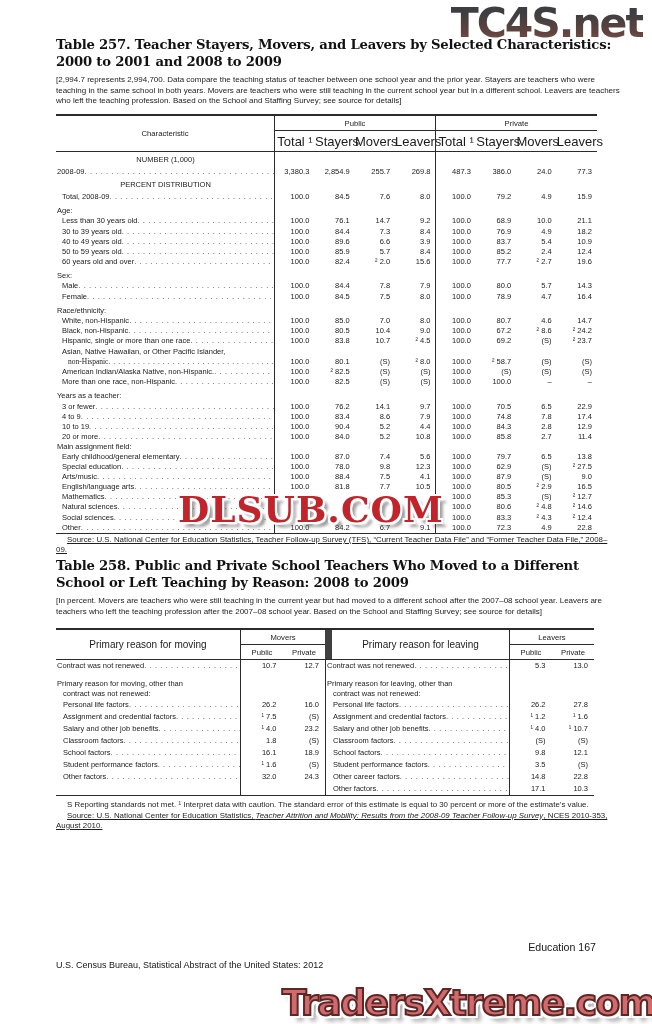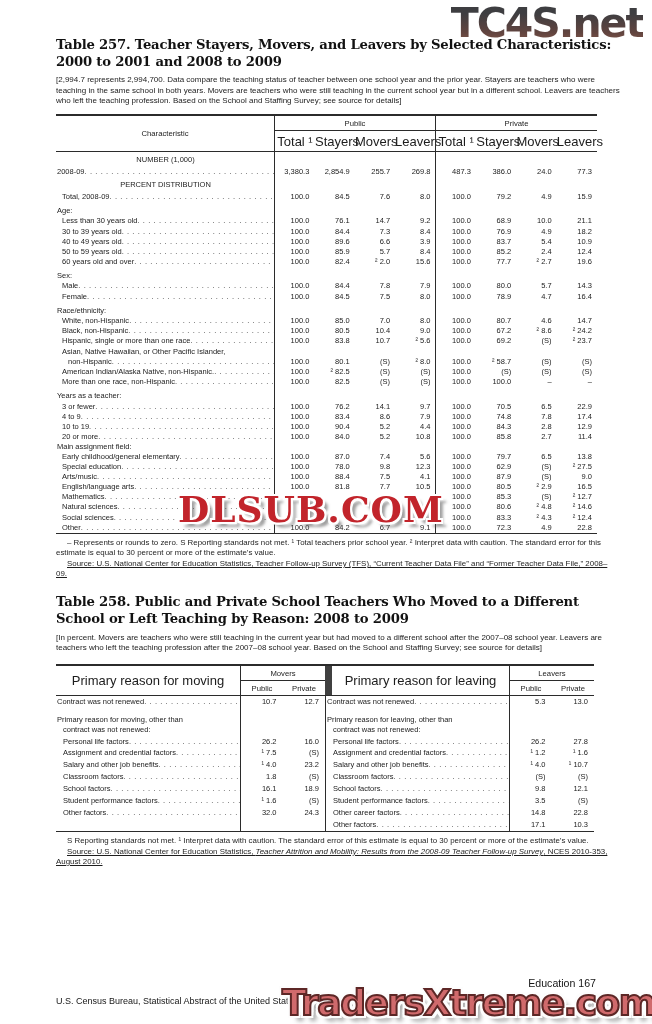--- a/index.html
+++ b/index.html
@@ -4,21 +4,21 @@
 <style>
   html,body{margin:0;padding:0;background:#888;}
   .page{position:relative;width:652px;height:1024px;background:#ffffff;overflow:hidden;
         font-family:"Liberation Sans",sans-serif;color:#1c1c1c;}
   .content{position:absolute;left:56px;top:0;width:562px;}
 
   
   .t-title{font-family:"DejaVu Serif",serif;font-weight:bold;font-size:13.2px;line-height:17.2px;
            letter-spacing:-0.2px;color:#121212;margin:0;}
   .t257-title{margin-top:36px;}
-  .t258-title{margin-top:14px;}
+  .t258-title{margin-top:2px;}
   .t-note{font-size:8px;line-height:10.4px;margin:5px 0 0 0;width:564px;color:#222;}
 
   
   .t-foot{font-size:7.9px;line-height:10.1px;margin:4px 0 0 0;width:562px;text-indent:11px;color:#1e1e1e;}
   .t-foot.src{margin-top:1px;text-decoration:underline;}
   .ital{font-style:italic;}
 
   
   .tbl257{width:541px;margin-top:7px;border-top:2px solid #2b2b2b;border-bottom:1px solid #2b2b2b;}
   .thead257{display:flex;border-bottom:1px solid #2b2b2b;}
@@ -28,30 +28,30 @@
   .gname{text-align:center;font-size:7.7px;padding:3px 0 2px 0;border-bottom:1px solid #2b2b2b;}
   .gsubs{display:flex;}
   .gsubs span{width:25%;text-align:center;font-size:13px;padding:3px 0 2px 0;}
 
   .trow{display:flex;height:10.1px;line-height:10.15px;font-size:7.5px;}
   .trow.section{height:15px;line-height:15px;}
   .trow.spacer{height:4.5px;}
   .lcell{width:218px;display:flex;overflow:hidden;white-space:nowrap;box-sizing:border-box;padding-left:1px;}
   .lcell.center{display:block;text-align:center;}
   .lcell.i1{padding-left:6px;}
-  .lcell.i2{padding-left:12px;}
+  .lcell.i2{padding-left:12px;font-family:Liberation Serif, serif;}
   .dots{flex:1;overflow:hidden;color:#2c2c2c;}
   .dots::before{content:". . . . . . . . . . . . . . . . . . . . . . . . . . . . . . . . . . . . . . . . . . . . . . . . . . . . . . . . . . . .";letter-spacing:0.6px;}
   .vcell{width:40.4px;text-align:right;padding-right:5px;box-sizing:border-box;}
   .vcell.c0,.vcell.c4{border-left:1px solid #2b2b2b;}
 
   
   .tbl258{width:538px;margin-top:11px;border-top:2px solid #2b2b2b;border-bottom:1px solid #2b2b2b;}
   .thead258{display:flex;border-bottom:1px solid #2b2b2b;}
-  .th-rlabel{width:184px;display:flex;align-items:center;justify-content:center;font-size:13px;box-sizing:border-box;}
+  .th-rlabel{width:184px;display:flex;align-items:center;justify-content:center;font-size:10px;box-sizing:border-box;}
   .th-rlabel.r{border-left:7px solid #404040;}
   .th-pair{width:85px;border-left:1px solid #2b2b2b;box-sizing:border-box;}
   .gsubs2{display:flex;}
   .gsubs2 span{width:50%;text-align:center;font-size:7.7px;padding:3px 0 2px 0;}
 
   .trow258{display:flex;height:11.9px;line-height:11.9px;font-size:7.5px;}
   .trow258.spacer{height:7px;}
   .trow258.lblrow{height:10.2px;line-height:10.2px;}
   .lcell258{width:184px;display:flex;overflow:hidden;white-space:nowrap;box-sizing:border-box;padding-left:1px;}
   .lcell258.r{border-left:1px solid #2b2b2b;}
@@ -363,21 +363,21 @@
             <div class="vcell c7">² 24.2</div>
           </div>
           <div class="trow data">
             <div class="lcell i1">
               <span class="ltext">Hispanic, single or more than one race</span>
               <span class="dots"></span>
             </div>
             <div class="vcell c0">100.0</div>
             <div class="vcell c1">83.8</div>
             <div class="vcell c2">10.7</div>
-            <div class="vcell c3">² 5.6</div>
+            <div class="vcell c3">² 4.5</div>
             <div class="vcell c4">100.0</div>
             <div class="vcell c5">69.2</div>
             <div class="vcell c6">(S)</div>
             <div class="vcell c7">² 23.7</div>
           </div>
           <div class="trow labelonly">
             <div class="lcell i1">
               <span class="ltext">Asian, Native Hawaiian, or Other Pacific Islander,</span>
             </div>
             <div class="vcell c0"></div>
@@ -632,21 +632,20 @@
             <div class="vcell c2">6.7</div>
             <div class="vcell c3">9.1</div>
             <div class="vcell c4">100.0</div>
             <div class="vcell c5">72.3</div>
             <div class="vcell c6">4.9</div>
             <div class="vcell c7">22.8</div>
           </div>
         </div>
     </div>
 
-    <p class="t-foot">– Represents or rounds to zero. S Reporting standards not met. ¹ Total teachers prior school year. ² Interpret data with caution. The standard error for this estimate is equal to 30 percent or more of the estimate’s value.</p>
     <p class="t-foot src">Source: U.S. National Center for Education Statistics, Teacher Follow-up Survey (TFS), “Current Teacher Data File” and “Former Teacher Data File,” 2008–09.</p>
 
     <h1 class="t-title t258-title"><span>Table 258. Public and Private School Teachers Who Moved to a Different</span><br><span>School or Left Teaching by Reason: 2008 to 2009</span></h1>
     <p class="t-note">[In percent. Movers are teachers who were still teaching in the current year but had moved to a different school after the 2007–08 school year. Leavers are teachers who left the teaching profession after the 2007–08 school year. Based on the School and Staffing Survey; see source for details]</p>
 
     <div class="tbl258">
       <div class="thead258">
         <div class="th-rlabel">Primary reason for moving</div>
         <div class="th-pair">
           <div class="gname">Movers</div>

